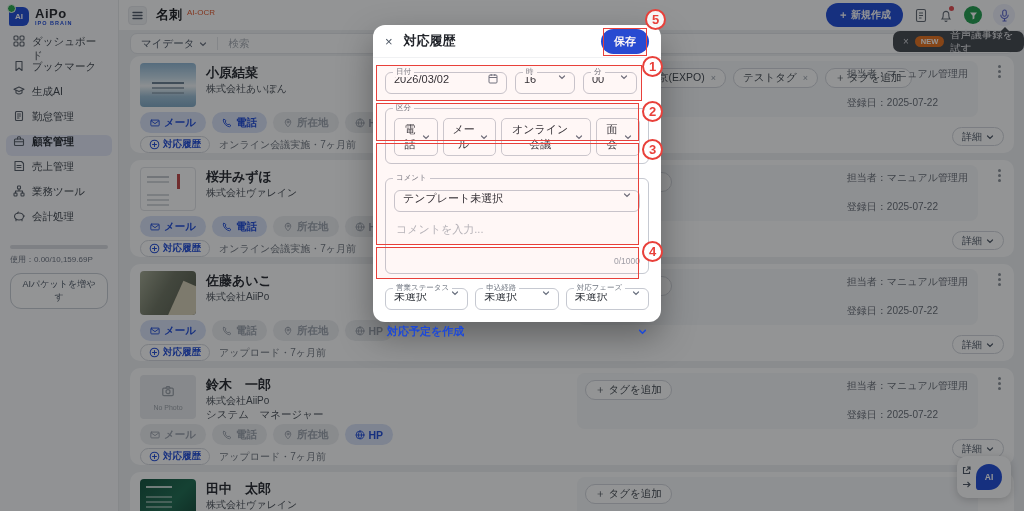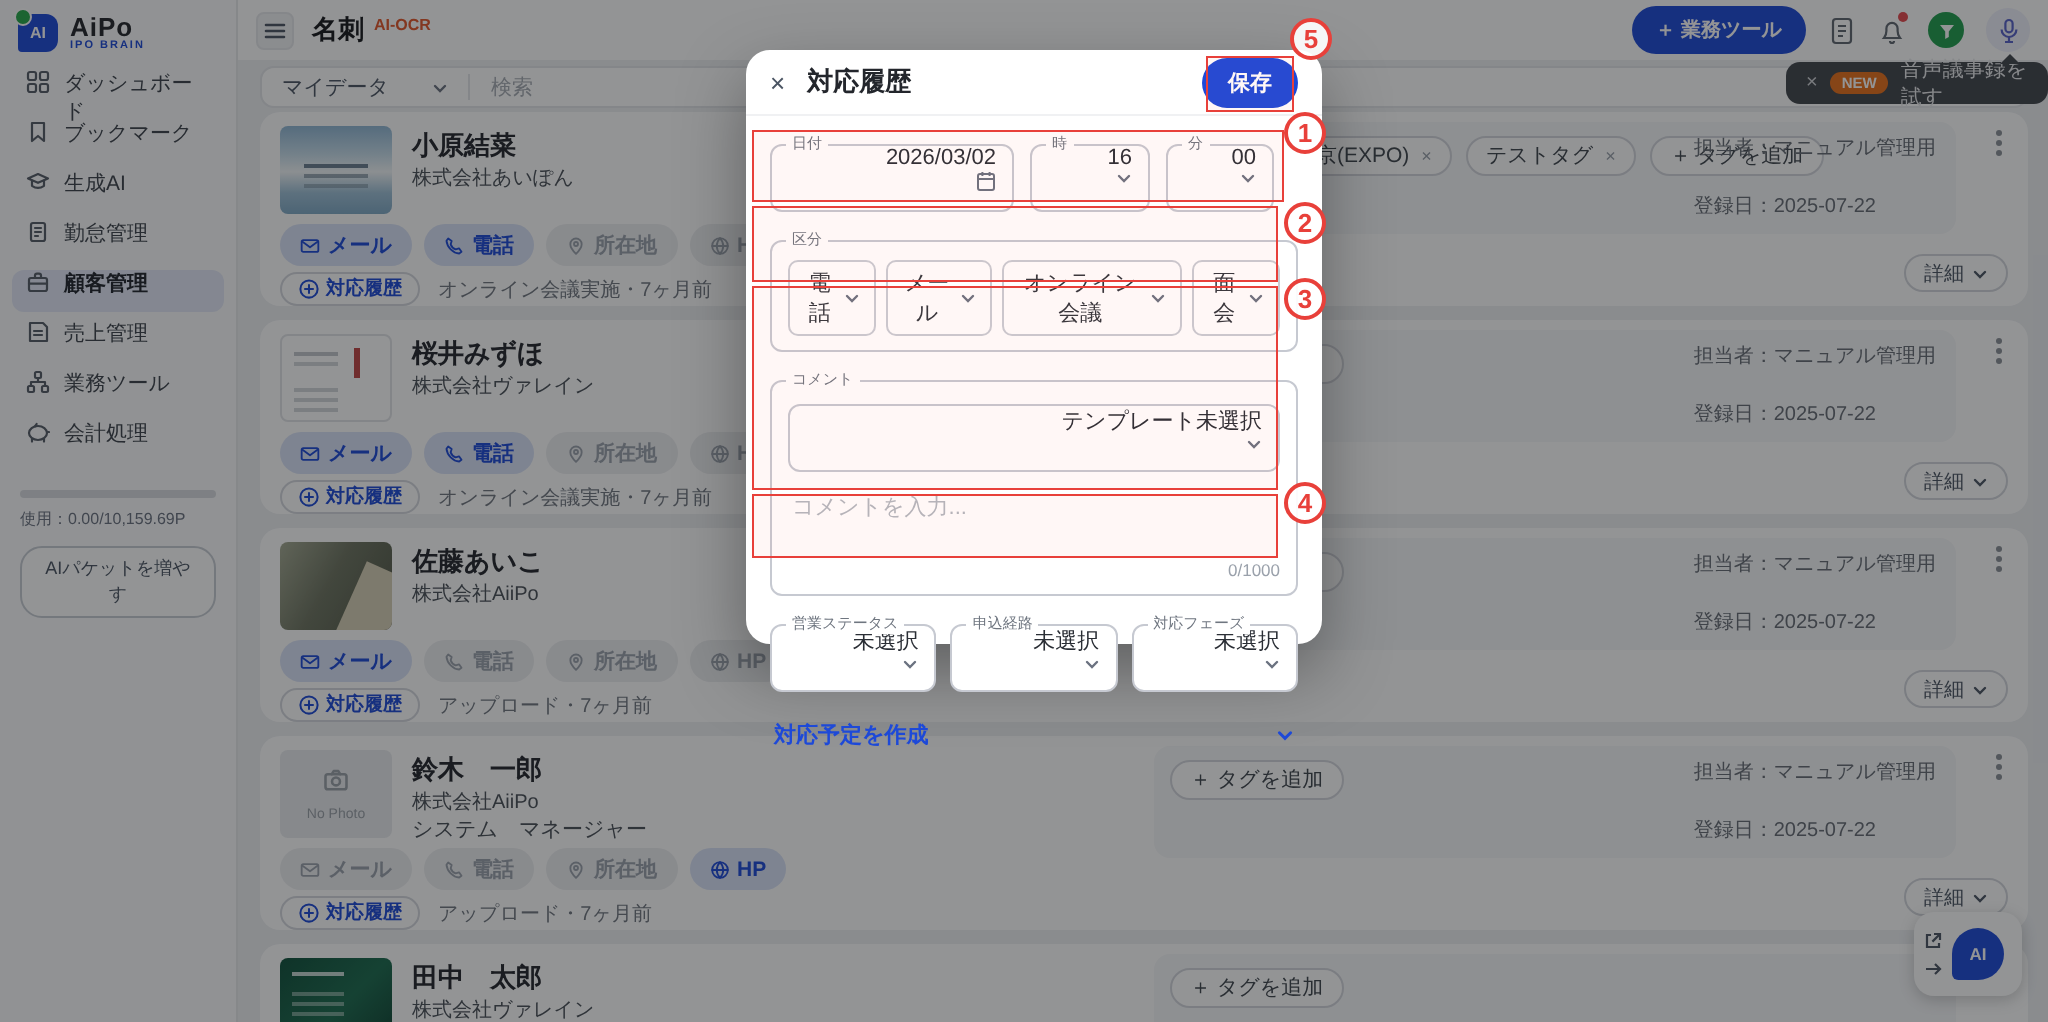--- a/index.html
+++ b/index.html
@@ -20,39 +20,39 @@
   .nav-icon svg { display:block; }
   .usage { padding:10px 10px 0; }
   .usage-bar { height:4px; background:#d9dbe0; border-radius:2px; }
   .usage-text { font-size:8px; color:#6b7280; margin:5px 0 8px; }
   .boost-btn { display:block; margin:0 auto; border:1px solid #c7ccd3; background:#fff; border-radius:11px; font-size:9px; color:#4b5563; padding:4px 11px; font-family:inherit; cursor:pointer; }
 
   
   .topbar { position:absolute; left:119px; top:0; right:0; height:30px; background:#fff; display:flex; align-items:center; padding:0 9px; z-index:1; }
   .hamburger { width:19px; height:19px; border-radius:4px; background:#f1f2f4; border:1px solid #e6e8eb; display:flex; align-items:center; justify-content:center; color:#4b5563; cursor:pointer; }
   .app-title { font-size:13px; font-weight:bold; color:#17181c; margin-left:9px; }
-  .app-badge { font-size:8px; font-weight:bold; color:#e2572b; margin-left:5px; margin-top:-6px; }
+  .app-badge { font-size:8px; font-weight:normal; color:#e2572b; margin-left:5px; margin-top:-6px; }
   .topbar-right { margin-left:auto; display:flex; align-items:center; gap:11px; }
   .new-btn { display:flex; align-items:center; background:#1d49d8; color:#fff; border:none; font-size:10px; font-weight:bold; border-radius:13px; padding:5px 12px; font-family:inherit; cursor:pointer; }
   .icon-btn { color:#5f6670; display:flex; cursor:pointer; position:relative; background:none; border:none; padding:0; }
   .bell-dot { position:absolute; top:-2px; right:-1px; width:5px; height:5px; border-radius:50%; background:#e5484d; }
   .avatar { width:18px; height:18px; border-radius:50%; background:#1f9d4d; display:flex; align-items:center; justify-content:center; cursor:pointer; }
   .mic-wrap { width:22px; height:22px; border-radius:50%; background:#eef0fb; color:#5661c9; display:flex; align-items:center; justify-content:center; cursor:pointer; }
 
   
   .tooltip { position:absolute; left:893px; top:31px; height:21px; background:#41454c; border-radius:7px; display:flex; align-items:center; gap:6px; padding:0 10px; z-index:10; }
   .tooltip::before { content:""; position:absolute; top:-4px; right:14px; border-left:5px solid transparent; border-right:5px solid transparent; border-bottom:5px solid #41454c; }
   .tooltip-close { color:#cfd2d6; font-size:10px; cursor:pointer; }
   .new-badge { background:#e8701a; color:#fff; font-size:7.5px; font-weight:bold; border-radius:8px; padding:1px 6px; }
   .tooltip-text { color:#e8e9eb; font-size:10.5px; }
 
   
   .content { position:absolute; left:119px; top:30px; right:0; bottom:0; background:#eef0f3; overflow:hidden; padding:3px 10px 0 11px; }
   .searchbar { height:21px; background:#fff; border:1px solid #e3e5e9; border-radius:7px; display:flex; align-items:center; padding:0 10px; margin-bottom:2px; font-size:10.5px; }
-  .search-scope { display:flex; align-items:center; gap:22px; color:#4b5563; cursor:pointer; }
+  .search-scope { display:flex; align-items:center; gap:5px; color:#4b5563; cursor:pointer; }
   .search-divider { width:1px; height:13px; background:#e3e5e9; margin:0 10px; }
   .search-placeholder { color:#a6abb3; }
 
   .card { position:relative; background:#fff; border-radius:10px; height:97px; margin-bottom:7px; }
   .thumb { position:absolute; left:10px; top:7px; width:56px; height:44px; border-radius:4px; overflow:hidden; }
   .t1 { background:linear-gradient(180deg,#8fb6d4 0%,#c6dcea 32%,#f2f6f8 52%,#9dbfd6 76%,#7fa8c4 100%); }
   .t1::after { content:""; position:absolute; left:12px; top:19px; width:32px; height:2px; background:#6b7f90; box-shadow:0 5px 0 rgba(90,110,125,.55), 0 10px 0 rgba(90,110,125,.4); }
   .t2 { background:#fff; border:1px solid #e2e4e8; }
   .t2::before { content:""; position:absolute; left:6px; top:8px; width:22px; height:2px; background:#c3c7cc; box-shadow:0 5px 0 #d4d7db, 0 18px 0 #d4d7db, 0 23px 0 #d4d7db, 0 28px 0 #d4d7db; }
   .t2::after { content:""; position:absolute; right:15px; top:6px; width:3px; height:15px; background:#bf4444; }
@@ -89,21 +89,21 @@
 
   
   .overlay { position:absolute; inset:0; background:rgba(15,17,20,0.45); z-index:40; }
   .modal { position:absolute; left:373px; top:25px; width:288px; height:297px; background:#fff; border-radius:12px; z-index:60; box-shadow:0 14px 34px rgba(0,0,0,.35); }
   .modal-header { display:flex; align-items:center; height:33px; padding:0 12px; border-bottom:1px solid #f0f1f3; }
   .modal-close { font-size:13px; color:#4b5563; margin-right:11px; cursor:pointer; }
   .modal-title { font-size:13px; font-weight:bold; color:#23262c; }
   .save-btn { margin-left:auto; background:#1d49d8; color:#fff; border:none; font-size:11px; font-weight:bold; border-radius:14px; padding:5px 13px; font-family:inherit; cursor:pointer; }
   .m-body { padding:5px 12px 0; }
   .date-row { display:flex; gap:8px; margin-top:9px; }
-  .ofield { position:relative; border:1px solid #c6c9d1; border-radius:6px; height:34px; display:flex; align-items:flex-end; padding:0 8px; font-size:11px; color:#2a2e35; background:#fff;flex-direction:column; }
+  .ofield { position:relative; border:1px solid #c6c9d1; border-radius:6px; height:22px; display:flex; align-items:flex-start; padding:0 8px; font-size:11px; color:#2a2e35; background:#fff; }
   .flabel { position:absolute; top:-6px; left:7px; background:#fff; padding:0 3px; font-size:7.5px; color:#6f7680; white-space:nowrap; }
   .f-end { margin-left:auto; color:#6b7280; display:flex; }
   .w-date { width:122px; } .w-hour { width:60px; } .w-min { width:54px; }
   .fset { position:relative; border:1px solid #c6c9d1; border-radius:6px; margin-top:14px; padding:9px 8px 7px; }
   .cat-row { display:flex; gap:5px; }
   .cat-btn { border:1px solid #c9ccd3; background:#fff; border-radius:5px; font-size:11px; color:#32363d; padding:3px 7px; display:flex; align-items:center; gap:4px; font-family:inherit; cursor:pointer; }
   .cat-btn .cv { color:#6b7280; display:flex; }
   .tmpl-select { margin:2px 0 0; }
   .comment-ph { font-size:11px; color:#b3b8bf; margin:10px 0 0 2px; }
   .char-count { text-align:right; font-size:8.5px; color:#9aa1ab; margin-top:19px; }
@@ -223,21 +223,21 @@
 
   <header class="topbar">
     <div class="hamburger">
       <svg width="11" height="11" viewBox="0 0 11 11">
           <path d="M1 2.5h9M1 5.5h9M1 8.5h9" stroke="currentColor" stroke-width="1.3" stroke-linecap="round"></path>
         </svg>
     </div>
     <span class="app-title">名刺</span>
     <span class="app-badge">AI-OCR</span>
     <div class="topbar-right">
-      <button class="new-btn">＋ 業務ツール</button>
+      <button class="new-btn">＋ 新規作成</button>
       <button class="icon-btn">
         <svg width="14" height="15" viewBox="0 0 14 15" fill="none" stroke="currentColor" stroke-width="1.1">
             <rect x="2.5" y="1.5" width="9" height="12" rx="1.5"></rect>
             <path d="M5 5h4M5 7.5h4M5 10h2.5"></path>
           </svg>
       </button>
       <button class="icon-btn">
         <svg width="14" height="15" viewBox="0 0 14 15" fill="none" stroke="currentColor" stroke-width="1.1">
             <path d="M3 11h8c-.8-1-1.2-1.8-1.2-3.5V6.2A2.8 2.8 0 0 0 7 3.4a2.8 2.8 0 0 0-2.8 2.8v1.3C4.2 9.2 3.8 10 3 11z"></path>
             <path d="M6 12.5a1 1 0 0 0 2 0"></path>

